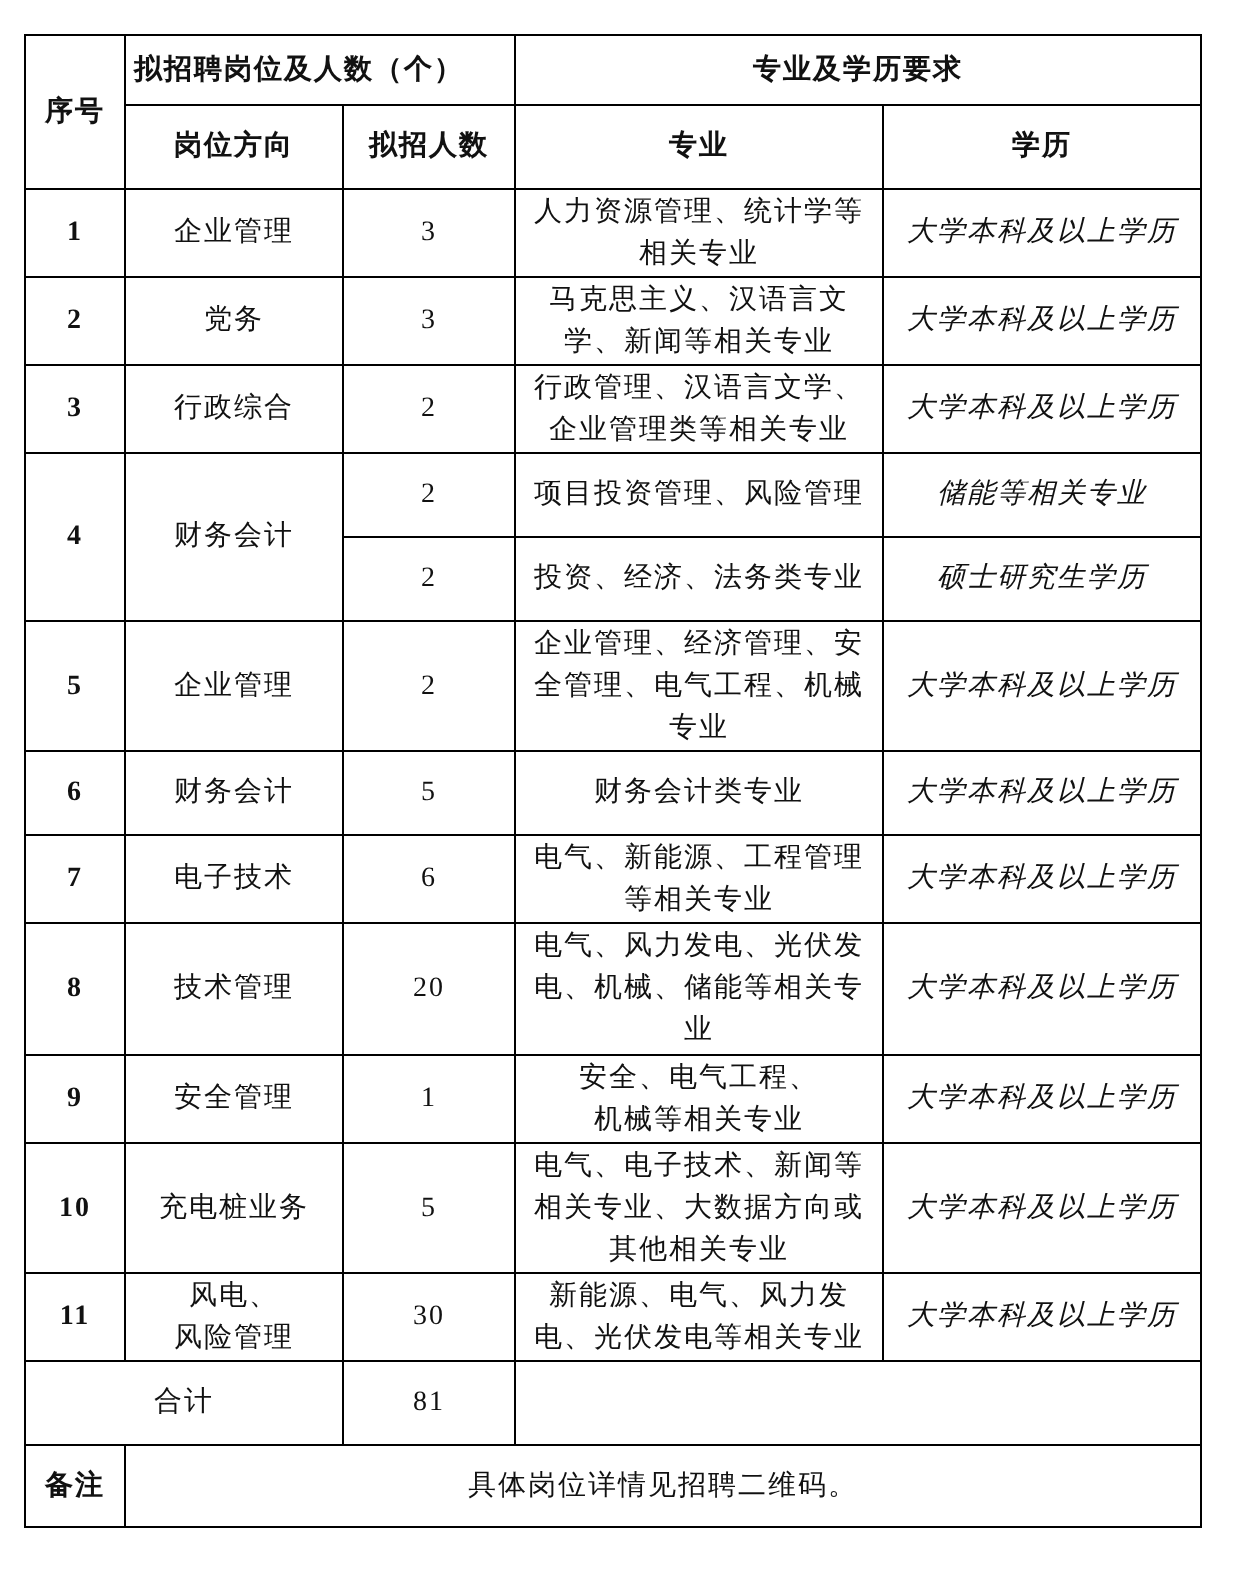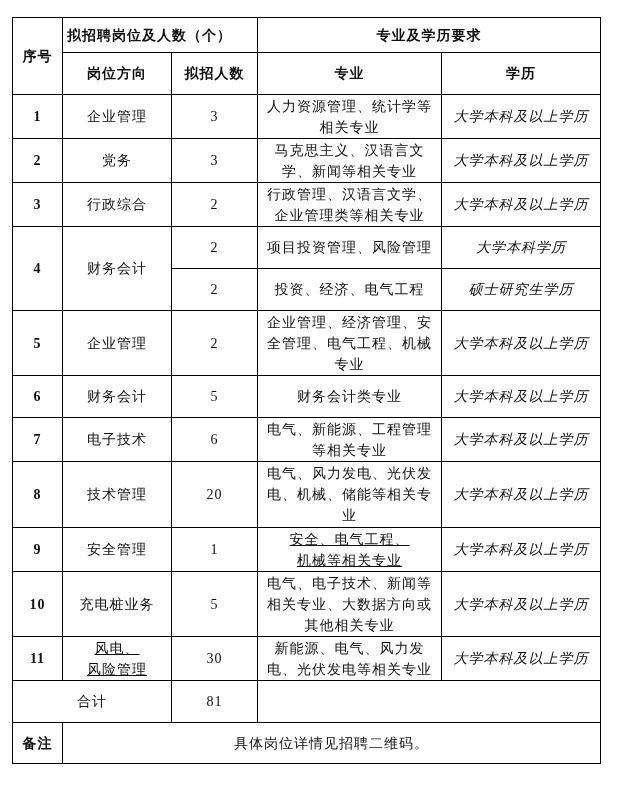--- a/index.html
+++ b/index.html
@@ -15,21 +15,21 @@
     text-align: center; vertical-align: middle;
     padding: 0 2px; font-size: 14px; line-height: 21px;
     letter-spacing: 1px; overflow: hidden;
   }
   td.hd { font-weight: bold; font-size: 15px; letter-spacing: 2px; }
   td.num { font-weight: bold; font-size: 15px; font-family: "Liberation Serif", serif; letter-spacing: 0; }
   td.cnt { font-family: "Liberation Serif", serif; font-size: 15px; letter-spacing: 0; }
   td.major { font-size: 13.5px; letter-spacing: 1.5px; line-height: 21px; padding: 0 1px; }
   td.edu { font-size: 14px; letter-spacing: 1.5px; font-style: italic; }
   td.note-text { text-align: left; padding-left: 2px; font-size: 14px; letter-spacing: 1.5px; }
-  .sub { display: block; text-decoration: underline; }
+  .sub { display: block; }
 </style>
 </head>
 <body>
 
 <table class="recruit">
   <colgroup>
     <col style="width:50px">
     <col style="width:109px">
     <col style="width:86px">
     <col style="width:184px">
@@ -68,25 +68,25 @@
     <td class="cnt">2</td>
     <td class="major">行政管理、汉语言文学、企业管理类等相关专业</td>
     <td class="edu">大学本科及以上学历</td>
   </tr>
 
   <tr style="height:42px">
     <td class="num" rowspan="2">4</td>
     <td rowspan="2">财务会计</td>
     <td class="cnt">2</td>
     <td class="major">项目投资管理、风险管理</td>
-    <td class="edu">大学本科学历</td>
+    <td class="edu">储能等相关专业</td>
   </tr>
   <tr style="height:42px">
     <td class="cnt">2</td>
-    <td class="major">投资、经济、电气工程</td>
+    <td class="major">投资、经济、法务类专业</td>
     <td class="edu">硕士研究生学历</td>
   </tr>
 
   <tr style="height:65px">
     <td class="num">5</td>
     <td>企业管理</td>
     <td class="cnt">2</td>
     <td class="major">企业管理、经济管理、安全管理、电气工程、机械专业</td>
     <td class="edu">大学本科及以上学历</td>
   </tr>

